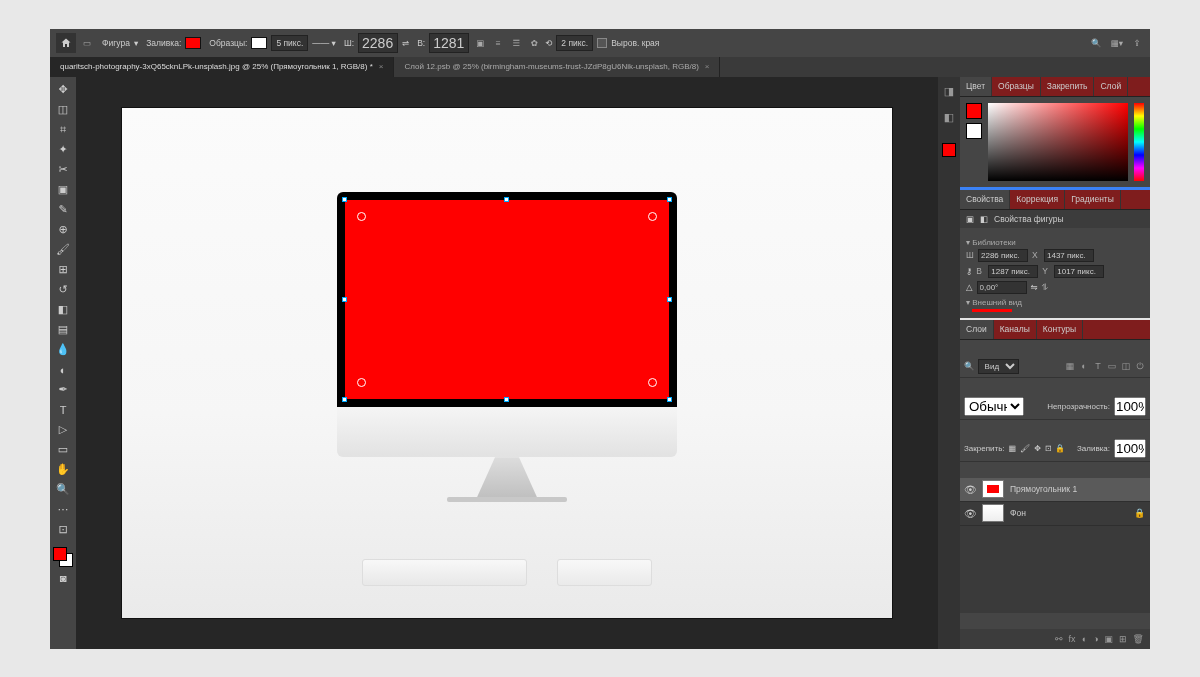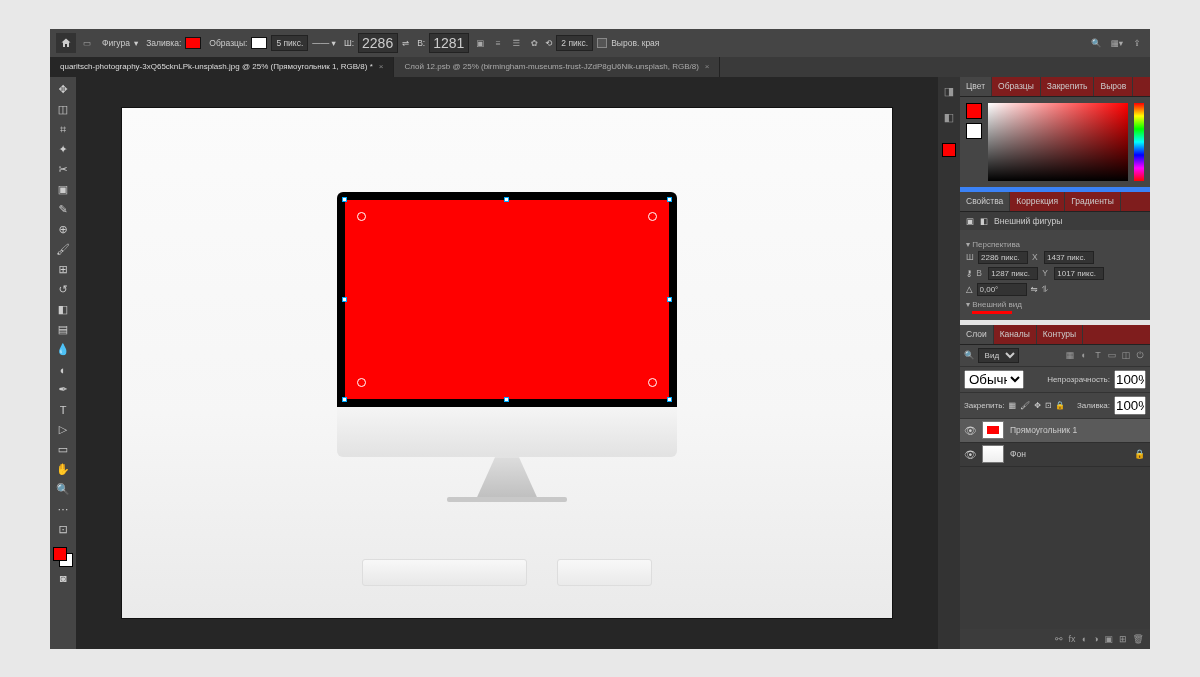--- a/index.html
+++ b/index.html
@@ -70,30 +70,30 @@
 
 .color-panel { height: 90px; padding: 6px; display:flex; gap:6px; position:relative;}
 .color-swatches { display:flex; flex-direction:column; gap:4px;}
 .csw { width:16px; height:16px; border:1px solid #000;}
 .csw.red { background:#ff0000;}
 .csw.white { background:#fff;}
 .picker { flex:1; height:78px; background: linear-gradient(to right, #fff, #ff0000); position:relative;}
 .picker::after { content:''; position:absolute; inset:0; background:linear-gradient(to bottom, transparent, #000);}
 .hue { width:10px; height:78px; background: linear-gradient(to bottom, #f00,#ff0,#0f0,#0ff,#00f,#f0f,#f00);}
 
-.props-panel { border-top:5px solid #3b82f6; }
+.props-panel { border-top:3px solid #3b82f6; }
 .panel-header { padding: 4px 6px; background:#3c3c3c; display:flex; gap:6px;}
 .props-body { padding:6px;}
 .props-row { display:flex; align-items:center; gap:4px; margin-bottom:3px;}
 .props-row .lbl { color:#aaa; width:8px;}
 .props-row input { background:#333; border:1px solid #222; color:#ccc; width:50px; font-size:8px; padding:1px 2px;}
 .section-title { color:#aaa; margin: 4px 0 2px; font-size:8px;}
 .appearance-bar { width:40px; height:3px; background:#ff0000; margin-left:6px;}
 
-.layers-panel { border-top:5px solid #e5e5e5; flex:1; display:flex; flex-direction:column;}
+.layers-panel { border-top:2px solid #e5e5e5; flex:1; display:flex; flex-direction:column;gap:16px;}
 .layers-controls { padding:3px 4px; display:flex; align-items:center; gap:3px; border-bottom:1px solid #333;}
 .layers-controls select, .layers-controls input { background:#333; border:1px solid #222; color:#ccc; font-size:8px; padding:1px 2px;}
 .layers-controls .icons { display:flex; gap:2px; margin-left:auto;}
 .layers-controls .li { width:12px; height:12px; color:#999; font-size:9px; display:flex; align-items:center; justify-content:center;}
 .layer-row2 { padding:3px 4px; display:flex; align-items:center; gap:4px; border-bottom:1px solid #333; font-size:8px;}
 .layer-list { flex:1; background:#3a3a3a;}
 .layer { height:24px; display:flex; align-items:center; gap:6px; padding:0 4px; border-bottom:1px solid #2e2e2e;}
 .layer.sel { background:#5a5a5a;}
 .eye { width:12px; font-size:10px; color:#ccc;}
 .thumb { width:22px; height:18px; background:#fff; border:1px solid #777; position:relative;}
@@ -223,44 +223,44 @@
       <div class="dock-icon">◨</div>
       <div class="dock-icon">◧</div>
       <div class="dock-swatch"></div>
     </div>
 
     <div class="panels">
       <div class="panel-tabs">
         <div class="panel-tab active">Цвет</div>
         <div class="panel-tab">Образцы</div>
         <div class="panel-tab">Закрепить</div>
-        <div class="panel-tab">Выров</div>
+        <div class="panel-tab">Слой</div>
       </div>
       <div class="color-panel">
         <div class="color-swatches">
           <div class="csw red"></div>
           <div class="csw white"></div>
         </div>
         <div class="picker"></div>
         <div class="hue"></div>
       </div>
 
       <div class="props-panel">
         <div class="panel-tabs">
           <div class="panel-tab active">Свойства</div>
           <div class="panel-tab">Коррекция</div>
           <div class="panel-tab">Градиенты</div>
         </div>
         <div class="panel-header">
             <span>▣</span>
             <span>◧</span>
-            <span>Внешний фигуры</span>
+            <span>Свойства фигуры</span>
           </div>
         <div class="props-body">
-          <div class="section-title">▾ <span>Перспектива</span></div>
+          <div class="section-title">▾ <span>Библиотеки</span></div>
           <div class="props-row">
             <span class="lbl">Ш</span>
             <input value="2286 пикс." style="">
             <span class="lbl">X</span>
             <input value="1437 пикс." style="">
           </div>
           <div class="props-row">
             <span>⚷</span>
             <span class="lbl">В</span>
             <input value="1287 пикс." style="">

